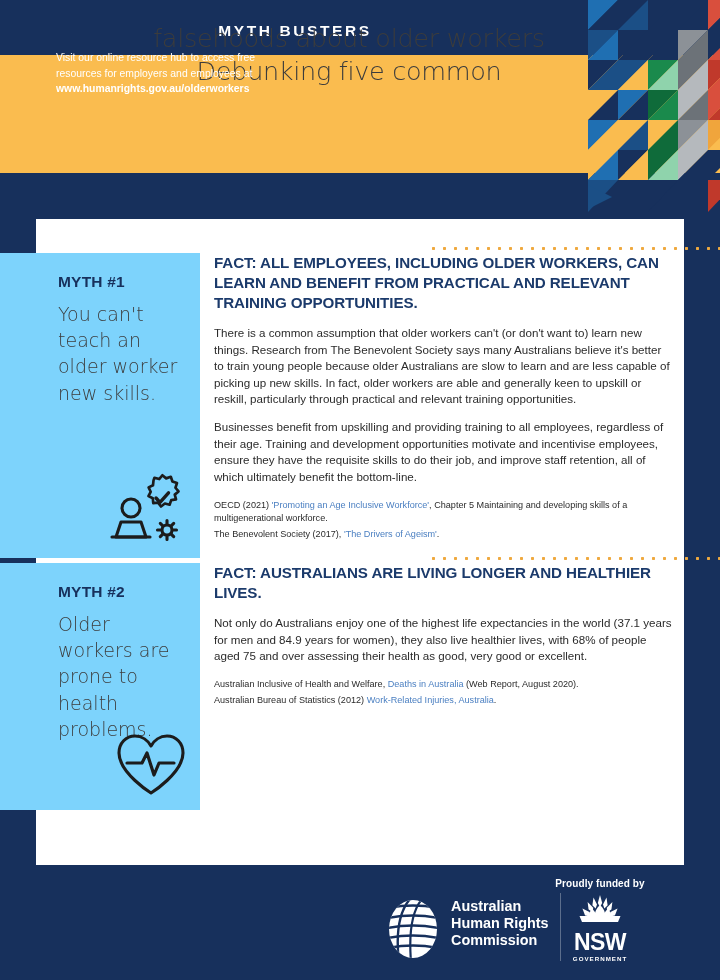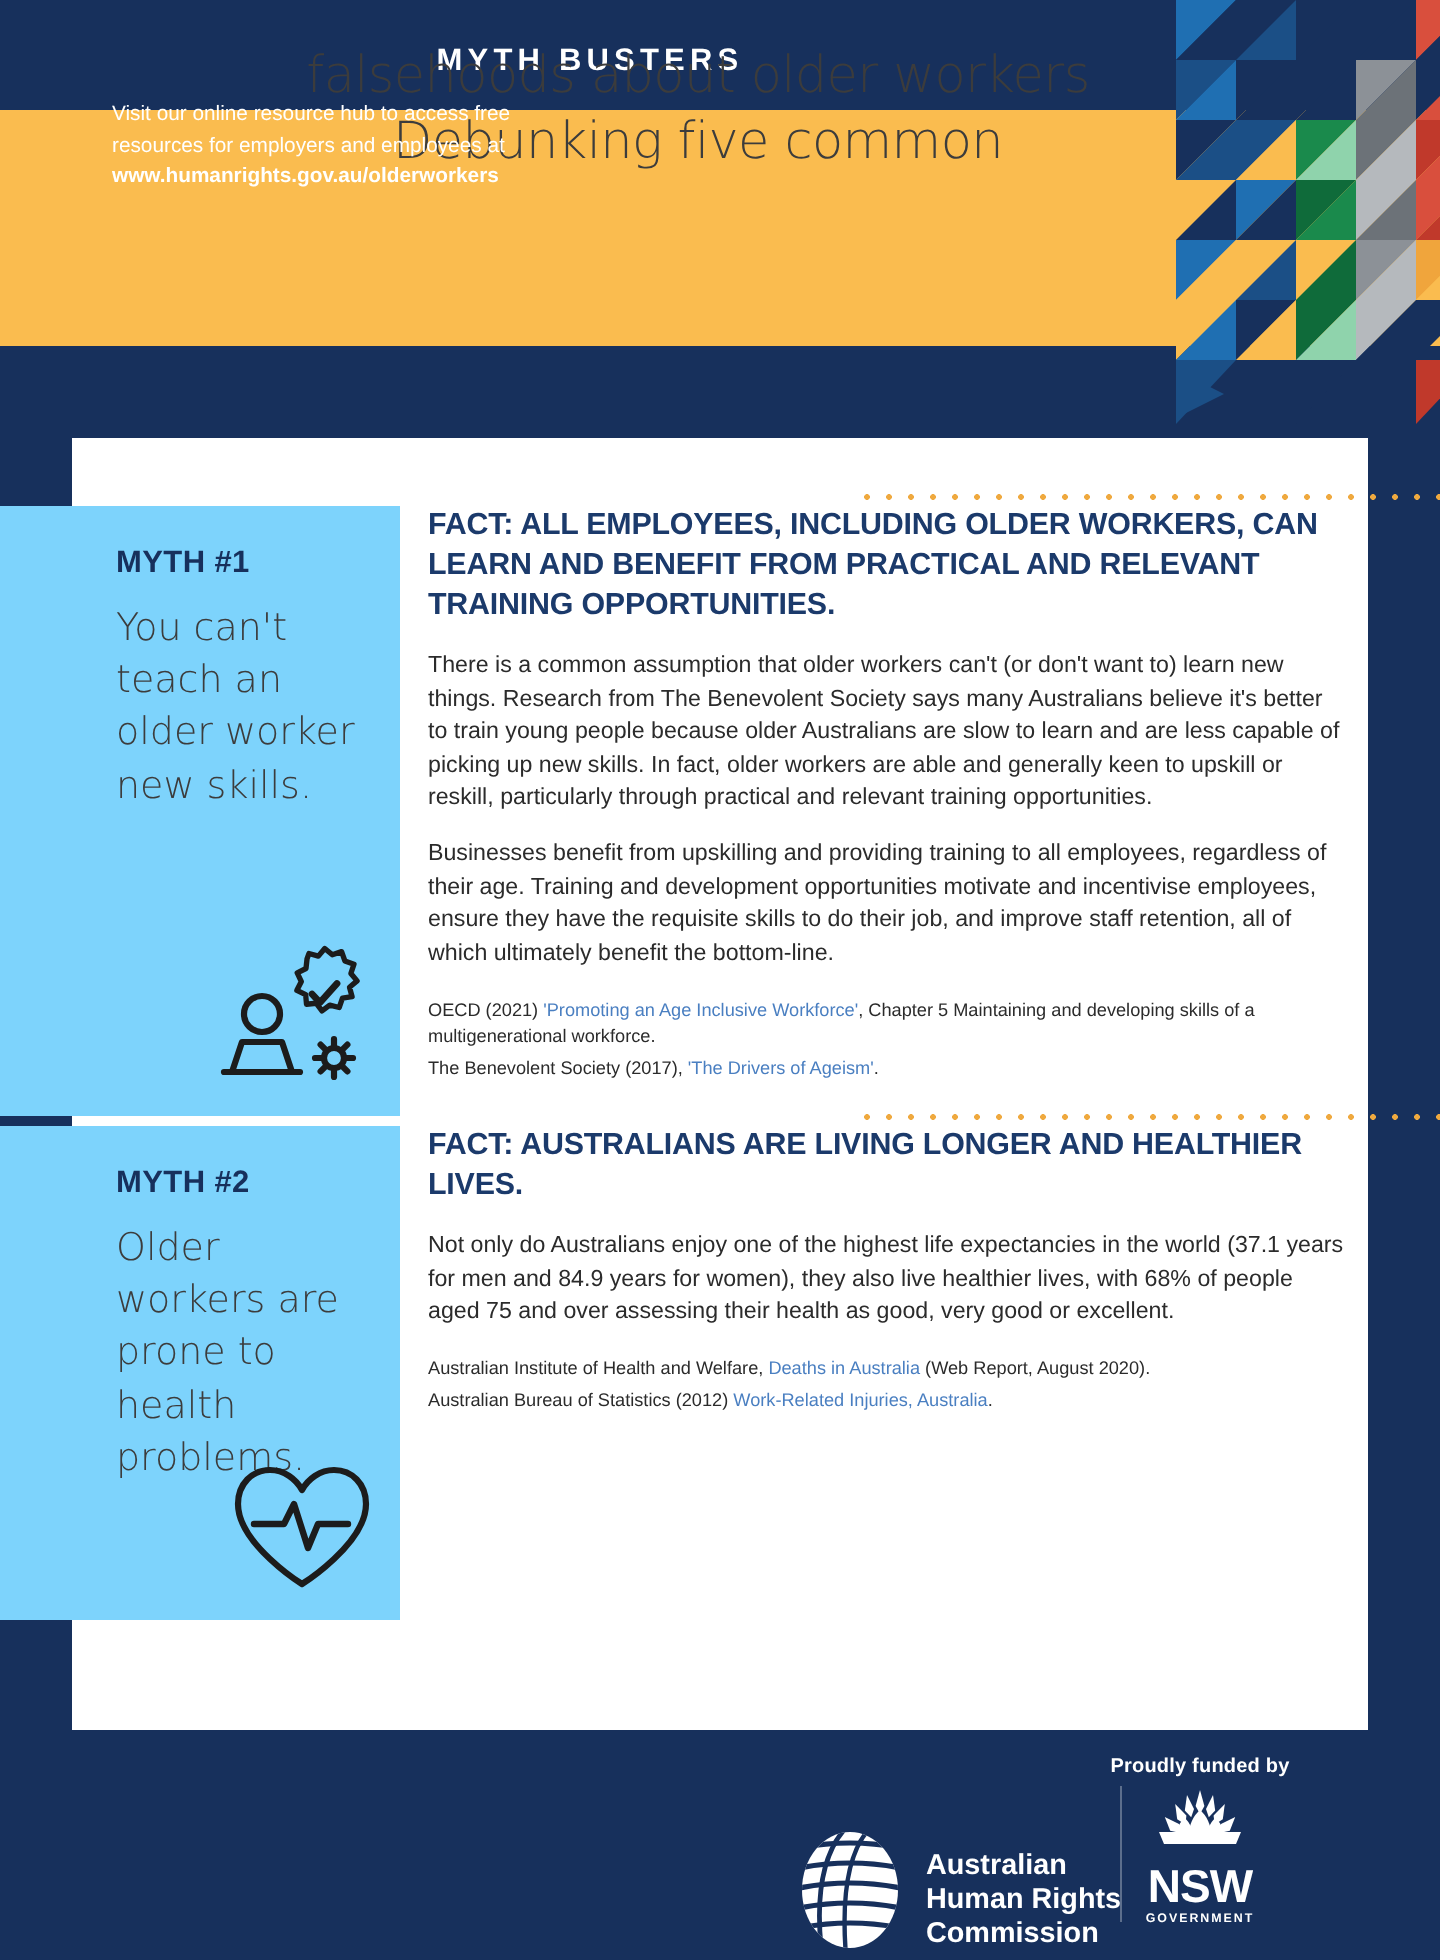--- a/index.html
+++ b/index.html
@@ -146,21 +146,21 @@
   .footer { position: absolute; left: 0; top: 865px; width: 720px; height: 115px; }
   .footer-blurb {
     position: absolute;
     left: 56px; top: 50px;
     color: #ffffff;
     font-size: 10.4px;
     line-height: 1.5;
   }
   .footer-blurb .bold { font-weight: bold; }
 
-  .ahrc-logo { position: absolute; left: 397px; top: 898px; display: flex; align-items: flex-end; gap: 10px; margin-top: 16px; }
+  .ahrc-logo { position: absolute; left: 385px; top: 898px; display: flex; align-items: flex-start; gap: 10px; }
   .ahrc-words { color: #fff; font-size: 14.4px; font-weight: bold; line-height: 1.17; }
 
   .footer-divider {
     position: absolute;
     left: 560px; top: 893px;
     width: 1px; height: 68px;
     background: #5c6e8c;
   }
 
   .nsw-block { position: absolute; left: 552px; top: 878px; width: 96px; text-align: center; }
@@ -307,21 +307,21 @@
       </svg>
     </div>
   </div>
 
   <div class="fact-col">
     <div class="dotted-rule"></div>
     <div class="fact-title">FACT: AUSTRALIANS ARE LIVING LONGER AND HEALTHIER LIVES.</div>
     <div class="fact-para">Not only do Australians enjoy one of the highest life expectancies in the world (37.1 years for men and 84.9 years for women), they also live healthier lives, with 68% of people aged 75 and over assessing their health as good, very good or excellent.</div>
     <div class="fact-refs">
       <div class="ref-line">
-        <span>Australian Institute of Health and Welfare, </span><span class="ref-link">Deaths in Australia</span><span> (Web Report, August 2020).</span>
+        <span>Australian Inclusive of Health and Welfare, </span><span class="ref-link">Deaths in Australia</span><span> (Web Report, August 2020).</span>
       </div>
       <div class="ref-line">
         <span>Australian Bureau of Statistics (2012) </span><span class="ref-link">Work-Related Injuries, Australia</span><span>.</span>
       </div>
     </div>
   </div>
 </div>
 
 <div class="footer"></div>
 

